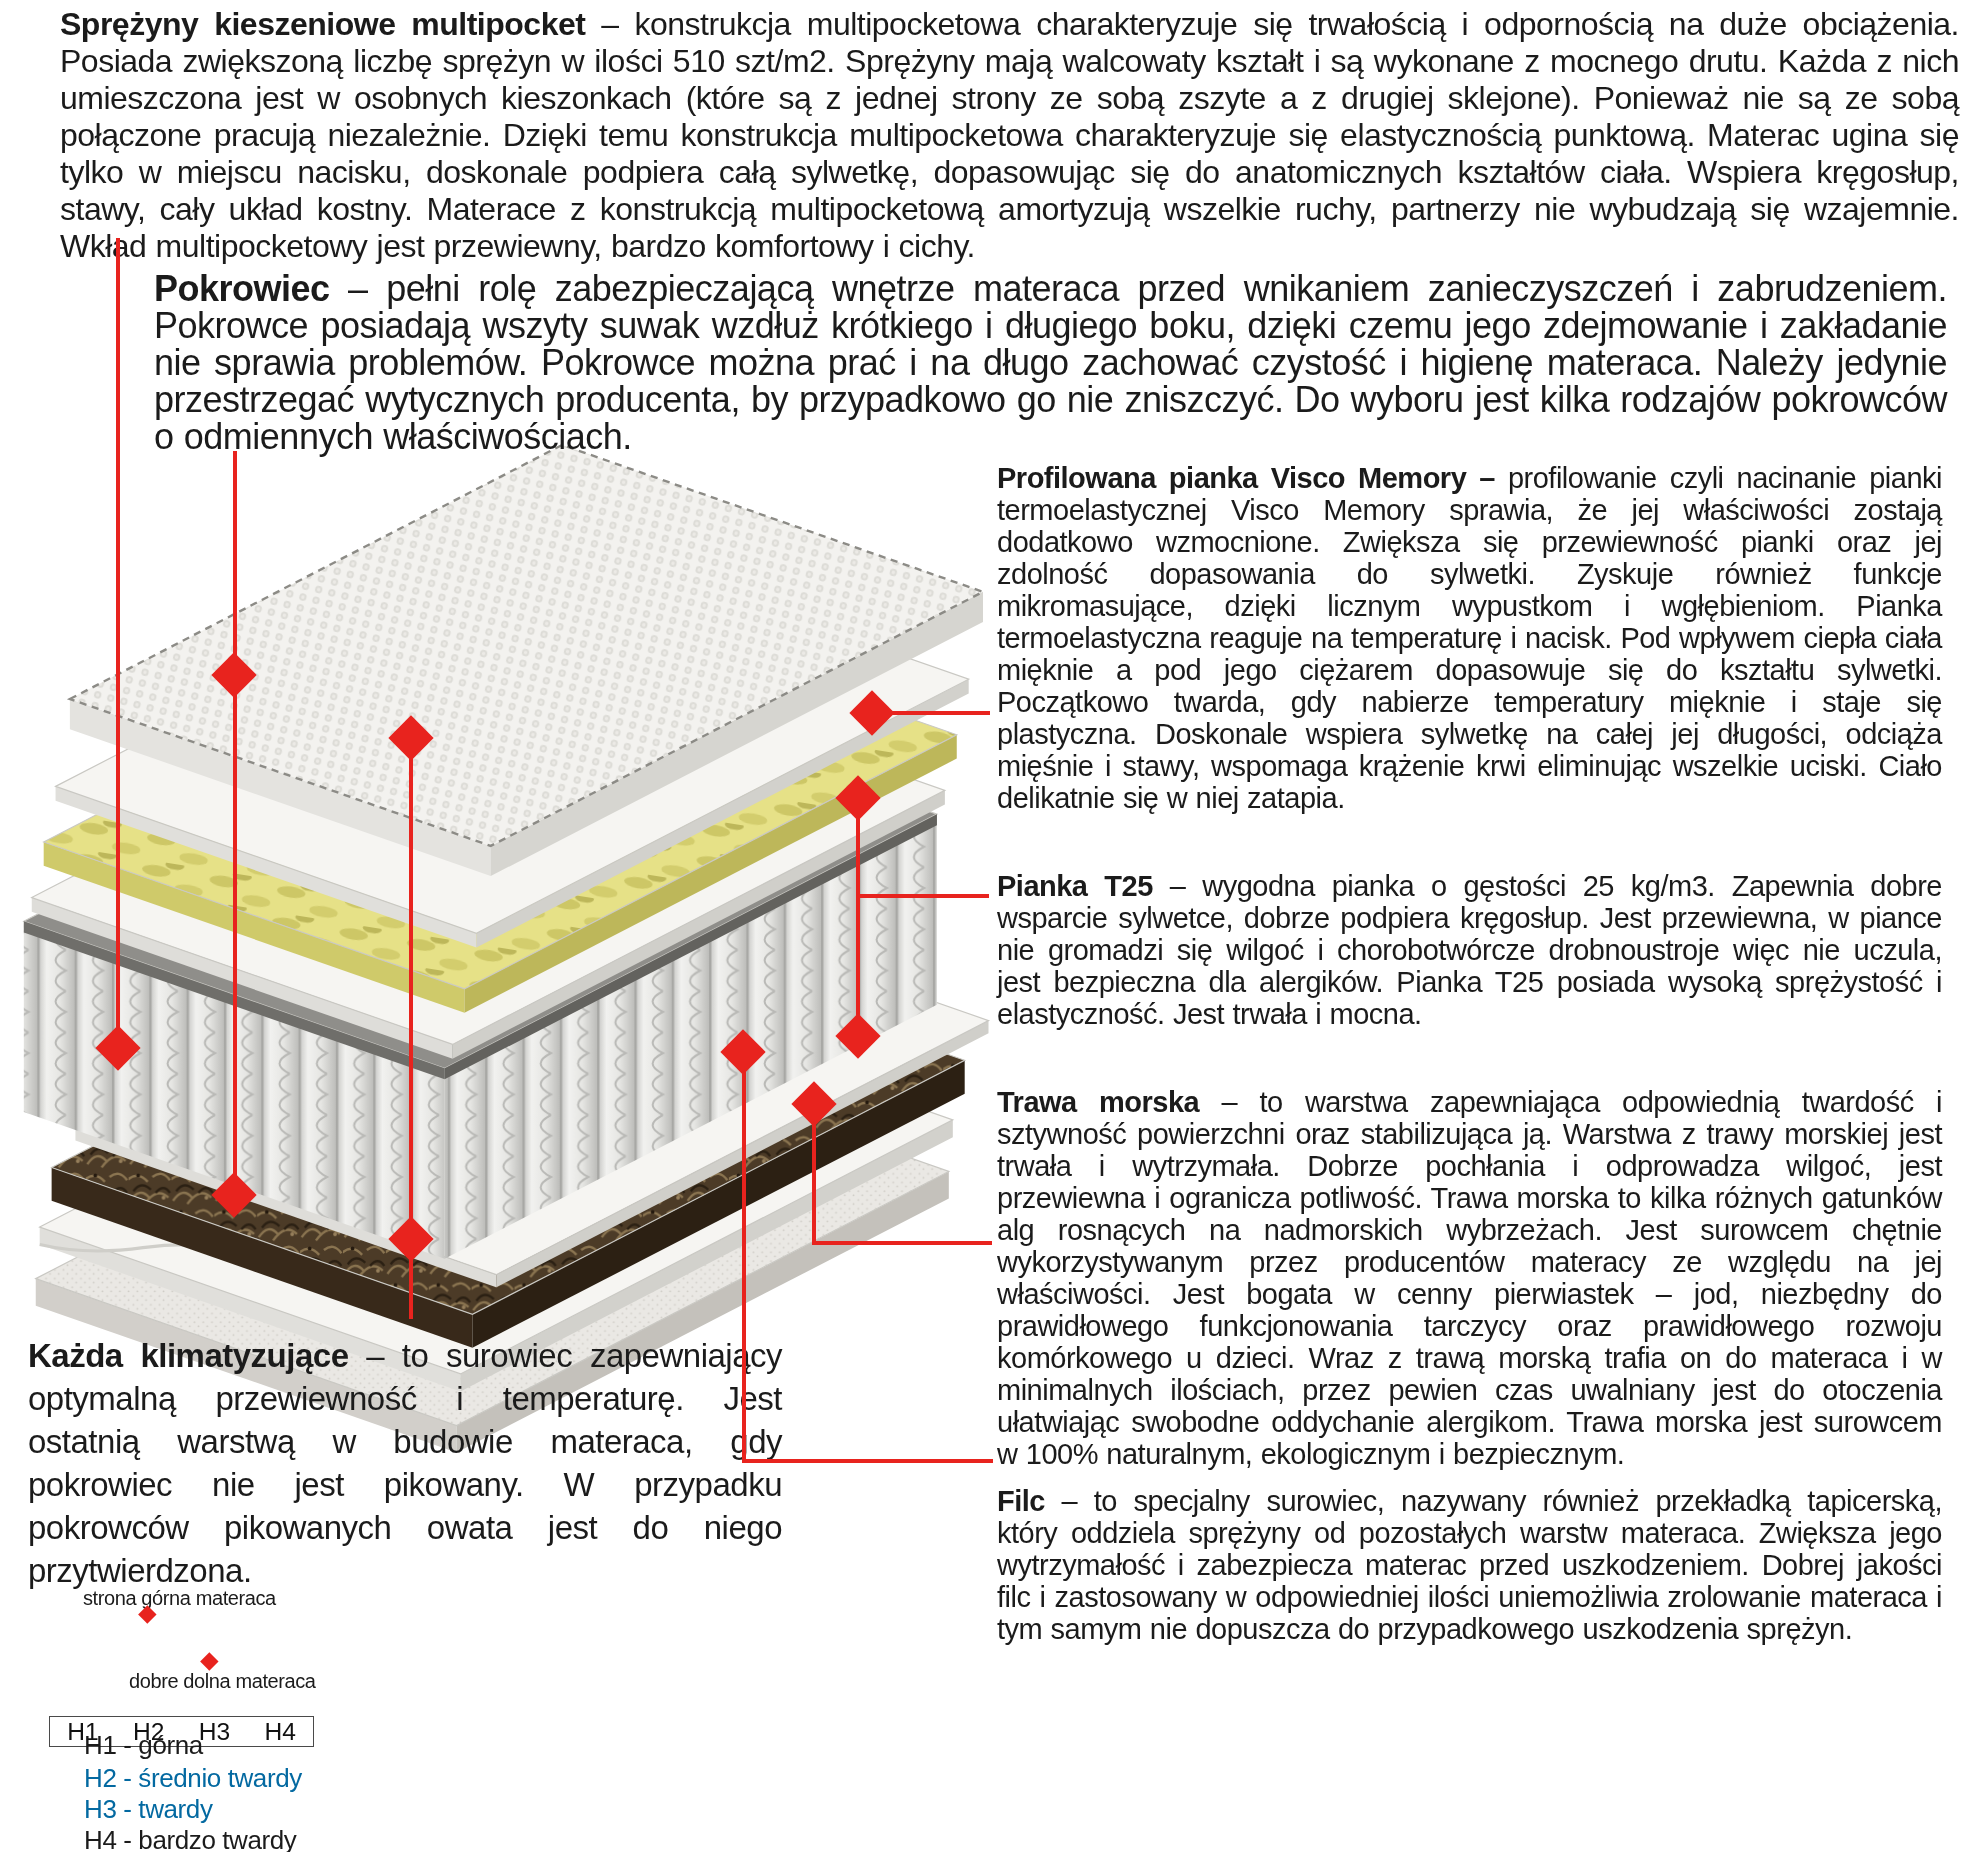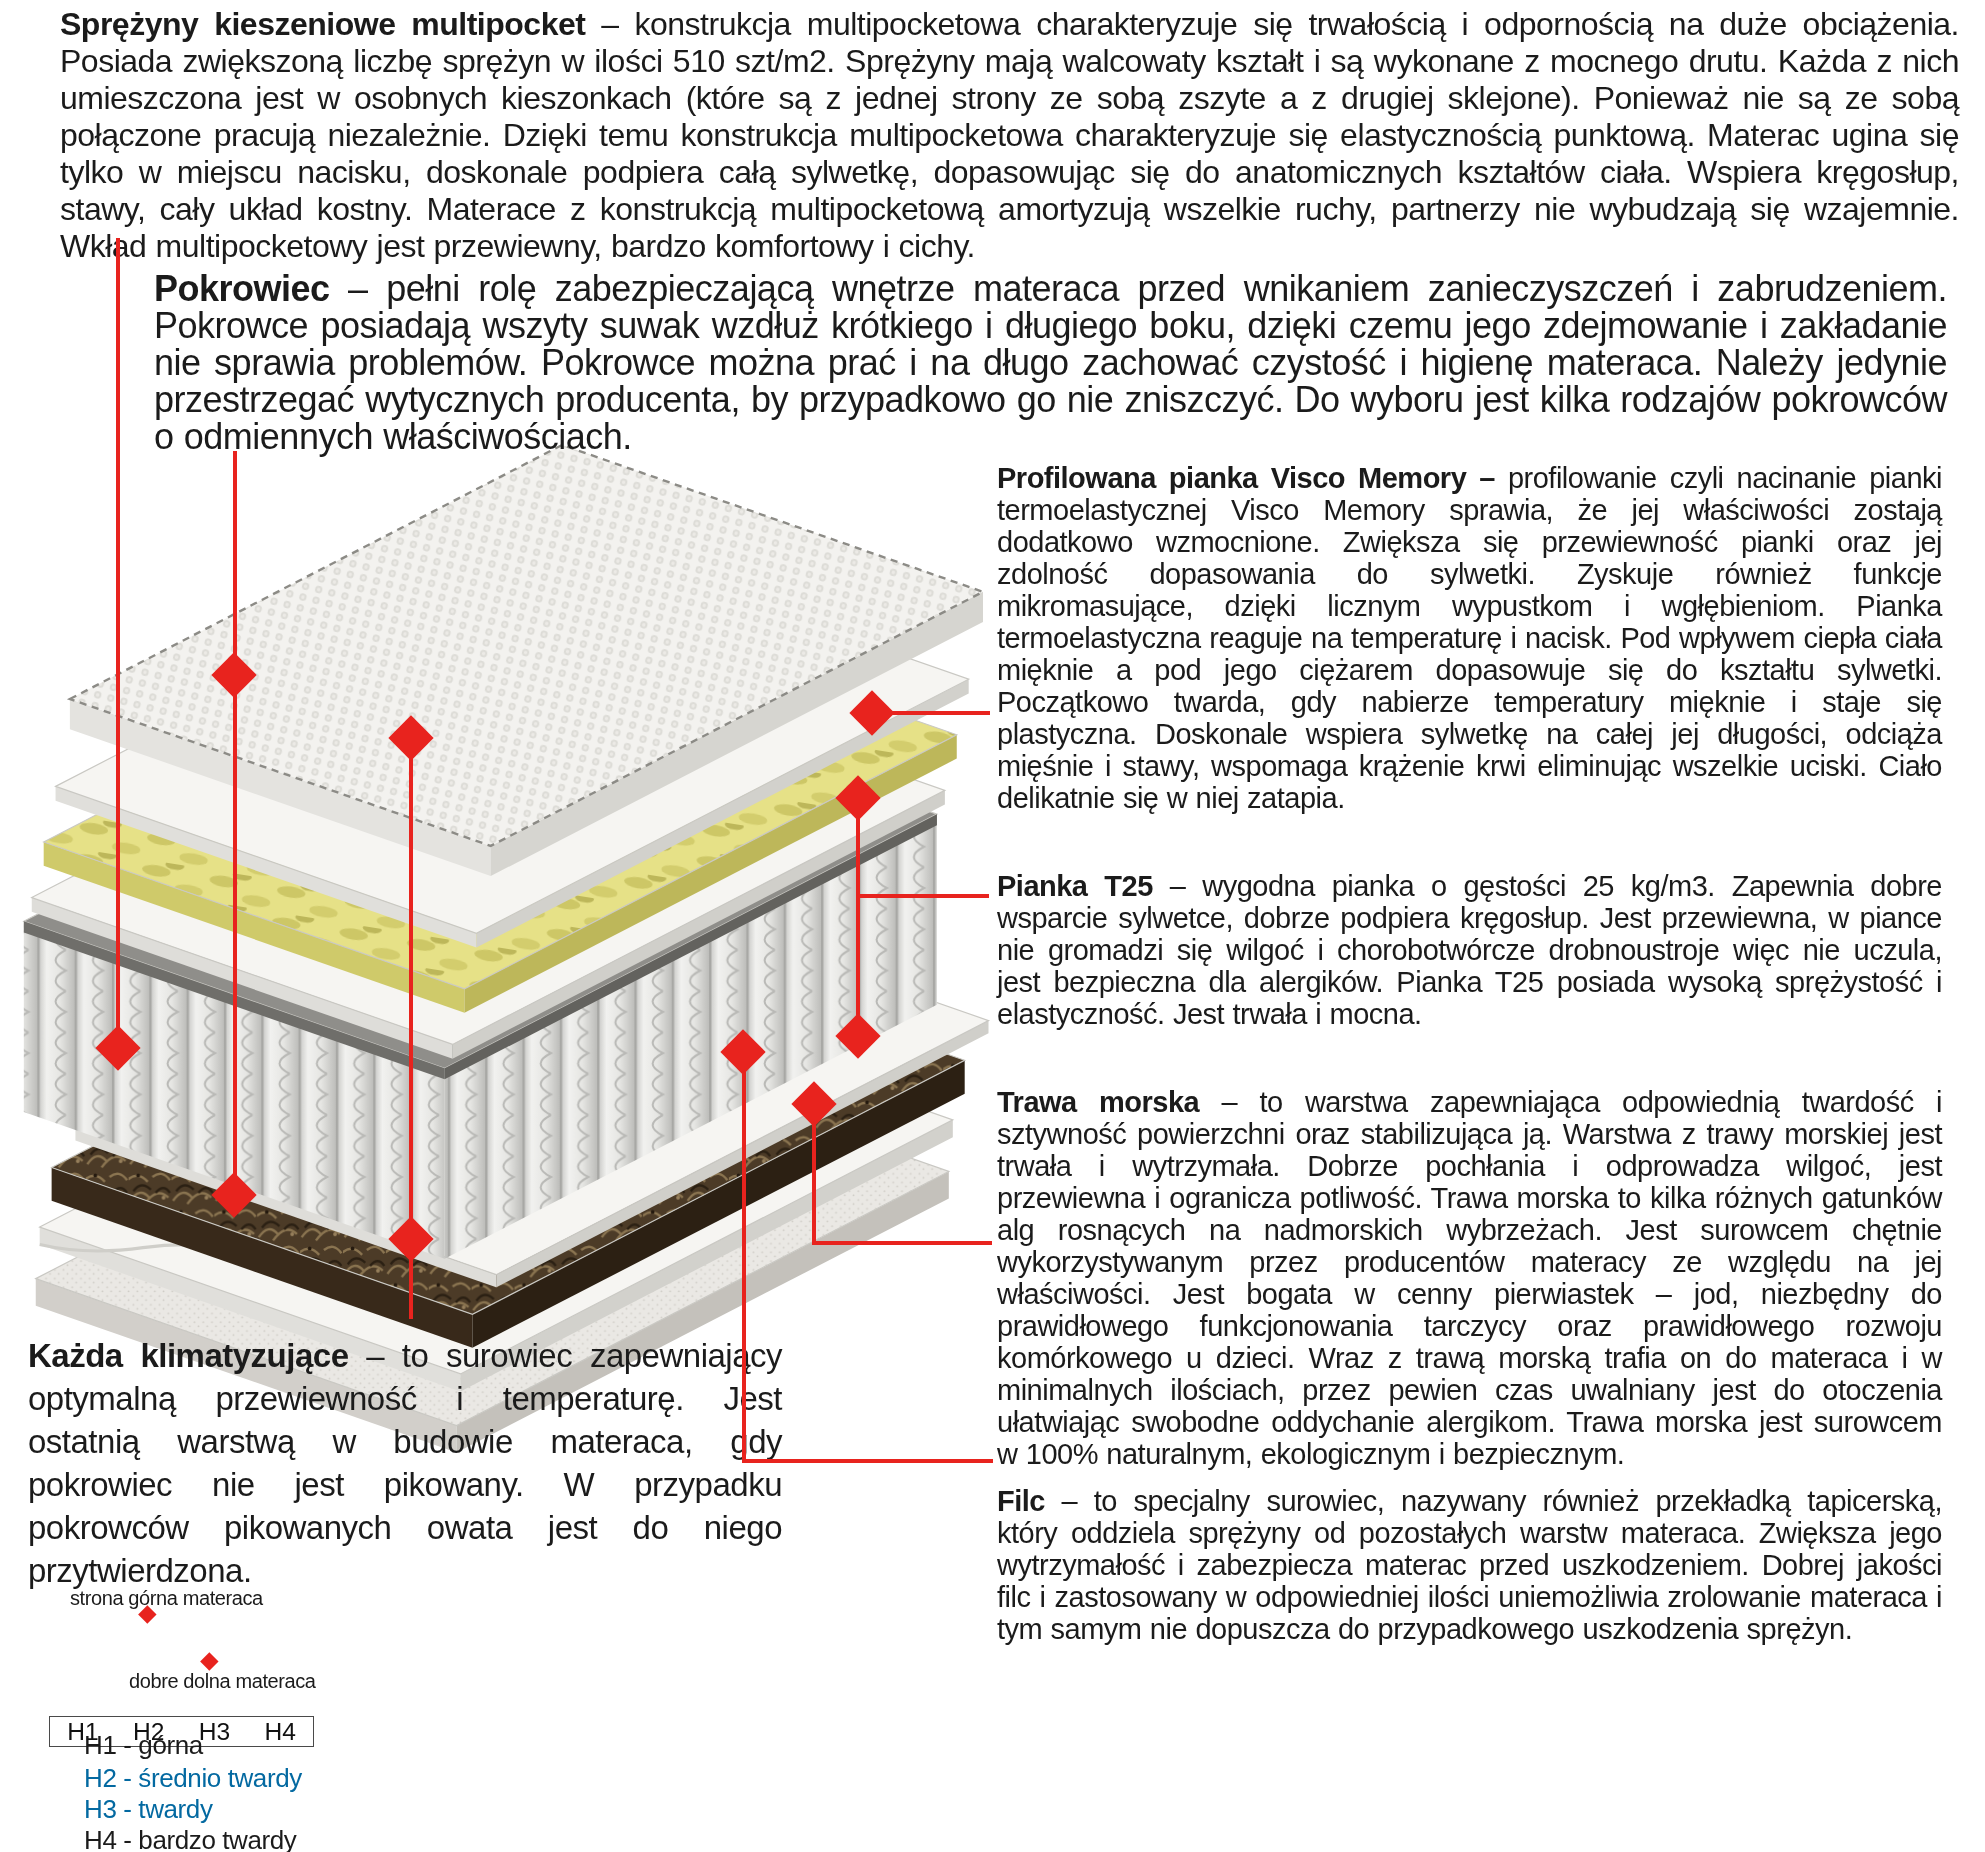--- a/index.html
+++ b/index.html
@@ -159,21 +159,21 @@
   <div class="dia big" style="left:858px;top:1036px;"></div>
 
   <div class="dia big" style="left:814px;top:1104px;"></div>
   <div class="vline" style="left:812px;top:1104px;height:140px;"></div>
   <div class="hline" style="left:812px;top:1241px;width:180px;"></div>
 
   <div class="dia big" style="left:743px;top:1052px;"></div>
   <div class="vline" style="left:742px;top:1052px;height:411px;"></div>
   <div class="hline" style="left:742px;top:1459px;width:251px;"></div>
 
-  <div class="scale-label" style="left:70px;top:1587px;">strona górna materaca</div>
+  <div class="scale-label" style="left:83px;top:1587px;">strona górna materaca</div>
   <div class="dia small" style="left:147px;top:1614px;"></div>
   <div class="scale-box">
     <div class="scale-cell">H1</div>
     <div class="scale-cell">H2</div>
     <div class="scale-cell">H3</div>
     <div class="scale-cell">H4</div>
   </div>
   <div class="dia small" style="left:209px;top:1661px;"></div>
   <div class="scale-label" style="left:129px;top:1670px;">dobre dolna materaca</div>
 

